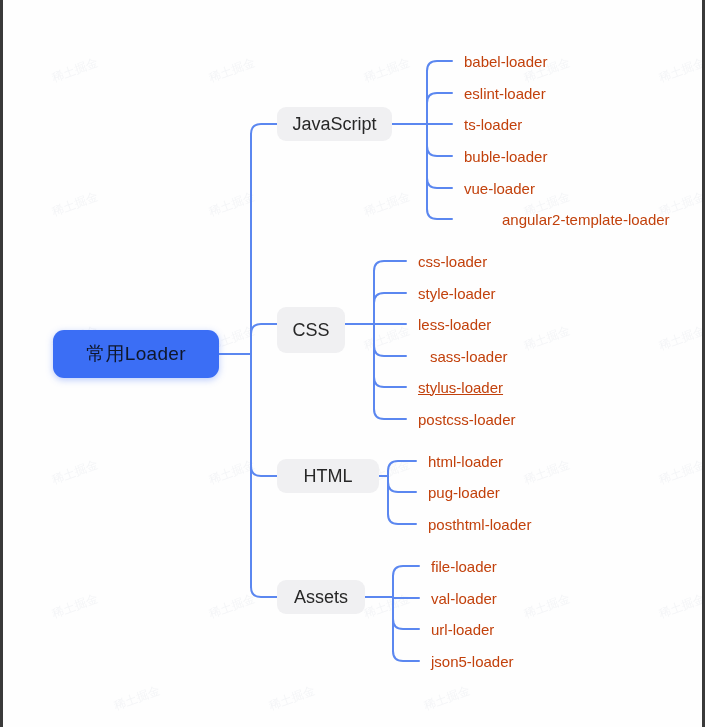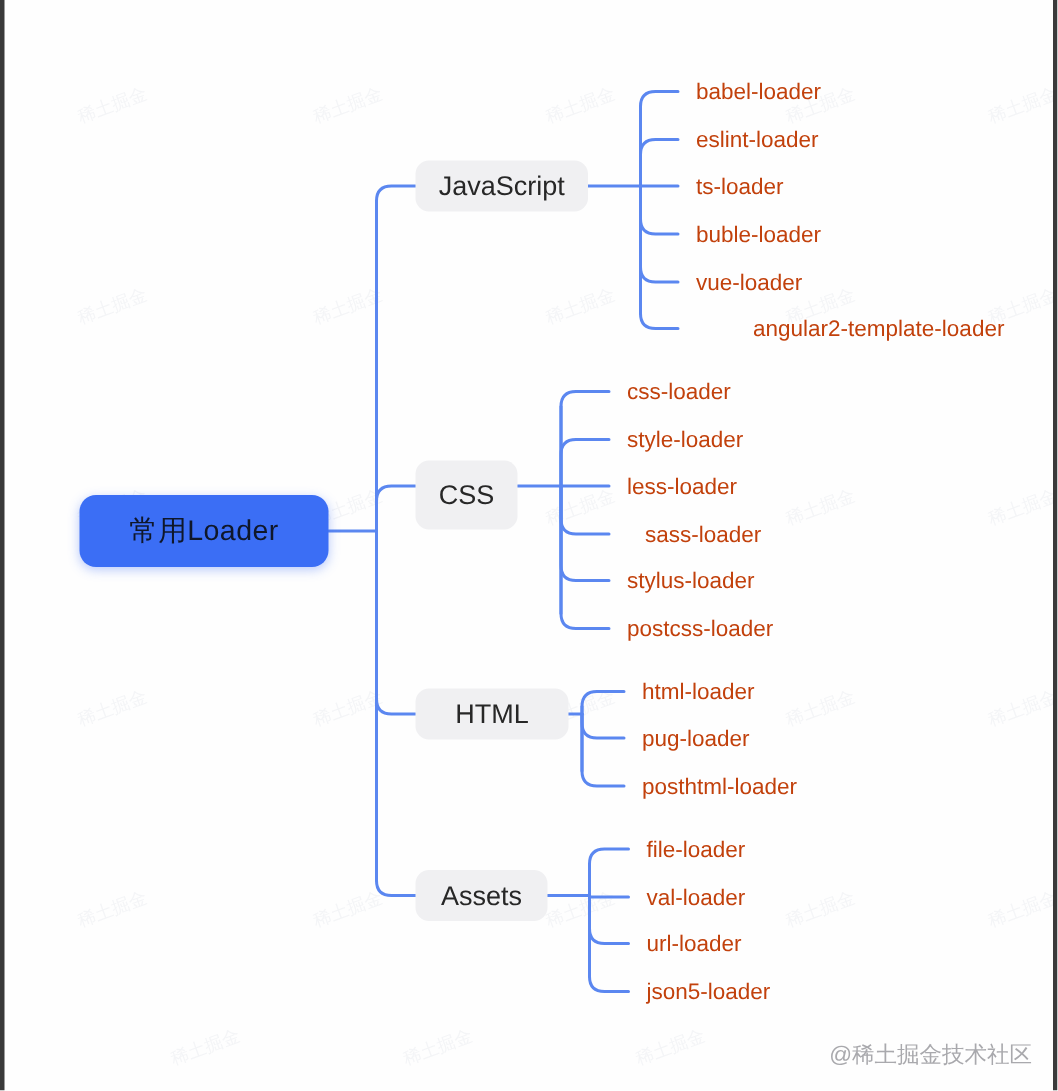--- a/index.html
+++ b/index.html
@@ -152,27 +152,26 @@
       <div class="node leaf-node" style="left: 461px; top: 82px; height: 22px;">eslint-loader</div>
       <div class="node leaf-node" style="left: 461px; top: 113px; height: 22px;">ts-loader</div>
       <div class="node leaf-node" style="left: 461px; top: 145px; height: 22px;">buble-loader</div>
       <div class="node leaf-node" style="left: 461px; top: 177px; height: 22px; text-align: right;">vue-loader</div>
       <div class="node leaf-node" style="left: 461px; top: 208px; height: 22px; margin-left: 38px;">angular2-template-loader</div>
       <div class="node cat-node" style="left: 274px; top: 307px; width: 68px; height: 46px;">CSS</div>
       <div class="node leaf-node" style="left: 415px; top: 250px; height: 22px;">css-loader</div>
       <div class="node leaf-node" style="left: 415px; top: 282px; height: 22px;">style-loader</div>
       <div class="node leaf-node" style="left: 415px; top: 313px; height: 22px;">less-loader</div>
       <div class="node leaf-node" style="left: 427px; top: 345px; height: 22px;">sass-loader</div>
-      <div class="node leaf-node" style="left: 415px; top: 376px; height: 22px;">stylus-loader</div>
+      <div class="node leaf-node" style="left: 415px; top: 376px; height: 22px; text-decoration: underline;">stylus-loader</div>
       <div class="node leaf-node" style="left: 415px; top: 408px; height: 22px;">postcss-loader</div>
       <div class="node cat-node" style="left: 274px; top: 459px; width: 102px; height: 34px;">HTML</div>
       <div class="node leaf-node" style="left: 425px; top: 450px; height: 22px;">html-loader</div>
       <div class="node leaf-node" style="left: 425px; top: 481px; height: 22px;">pug-loader</div>
       <div class="node leaf-node" style="left: 425px; top: 513px; height: 22px;">posthtml-loader</div>
       <div class="node cat-node" style="left: 274px; top: 580px; width: 88px; height: 34px;">Assets</div>
       <div class="node leaf-node" style="left: 428px; top: 555px; height: 22px;">file-loader</div>
       <div class="node leaf-node" style="left: 428px; top: 587px; height: 22px;">val-loader</div>
       <div class="node leaf-node" style="left: 428px; top: 618px; height: 22px;">url-loader</div>
       <div class="node leaf-node" style="left: 428px; top: 650px; height: 22px;">json5-loader</div>
     </div>
 
-  <div class="footer-mark">@稀土掘金技术社区</div>
 </div>
 
 </body></html>

